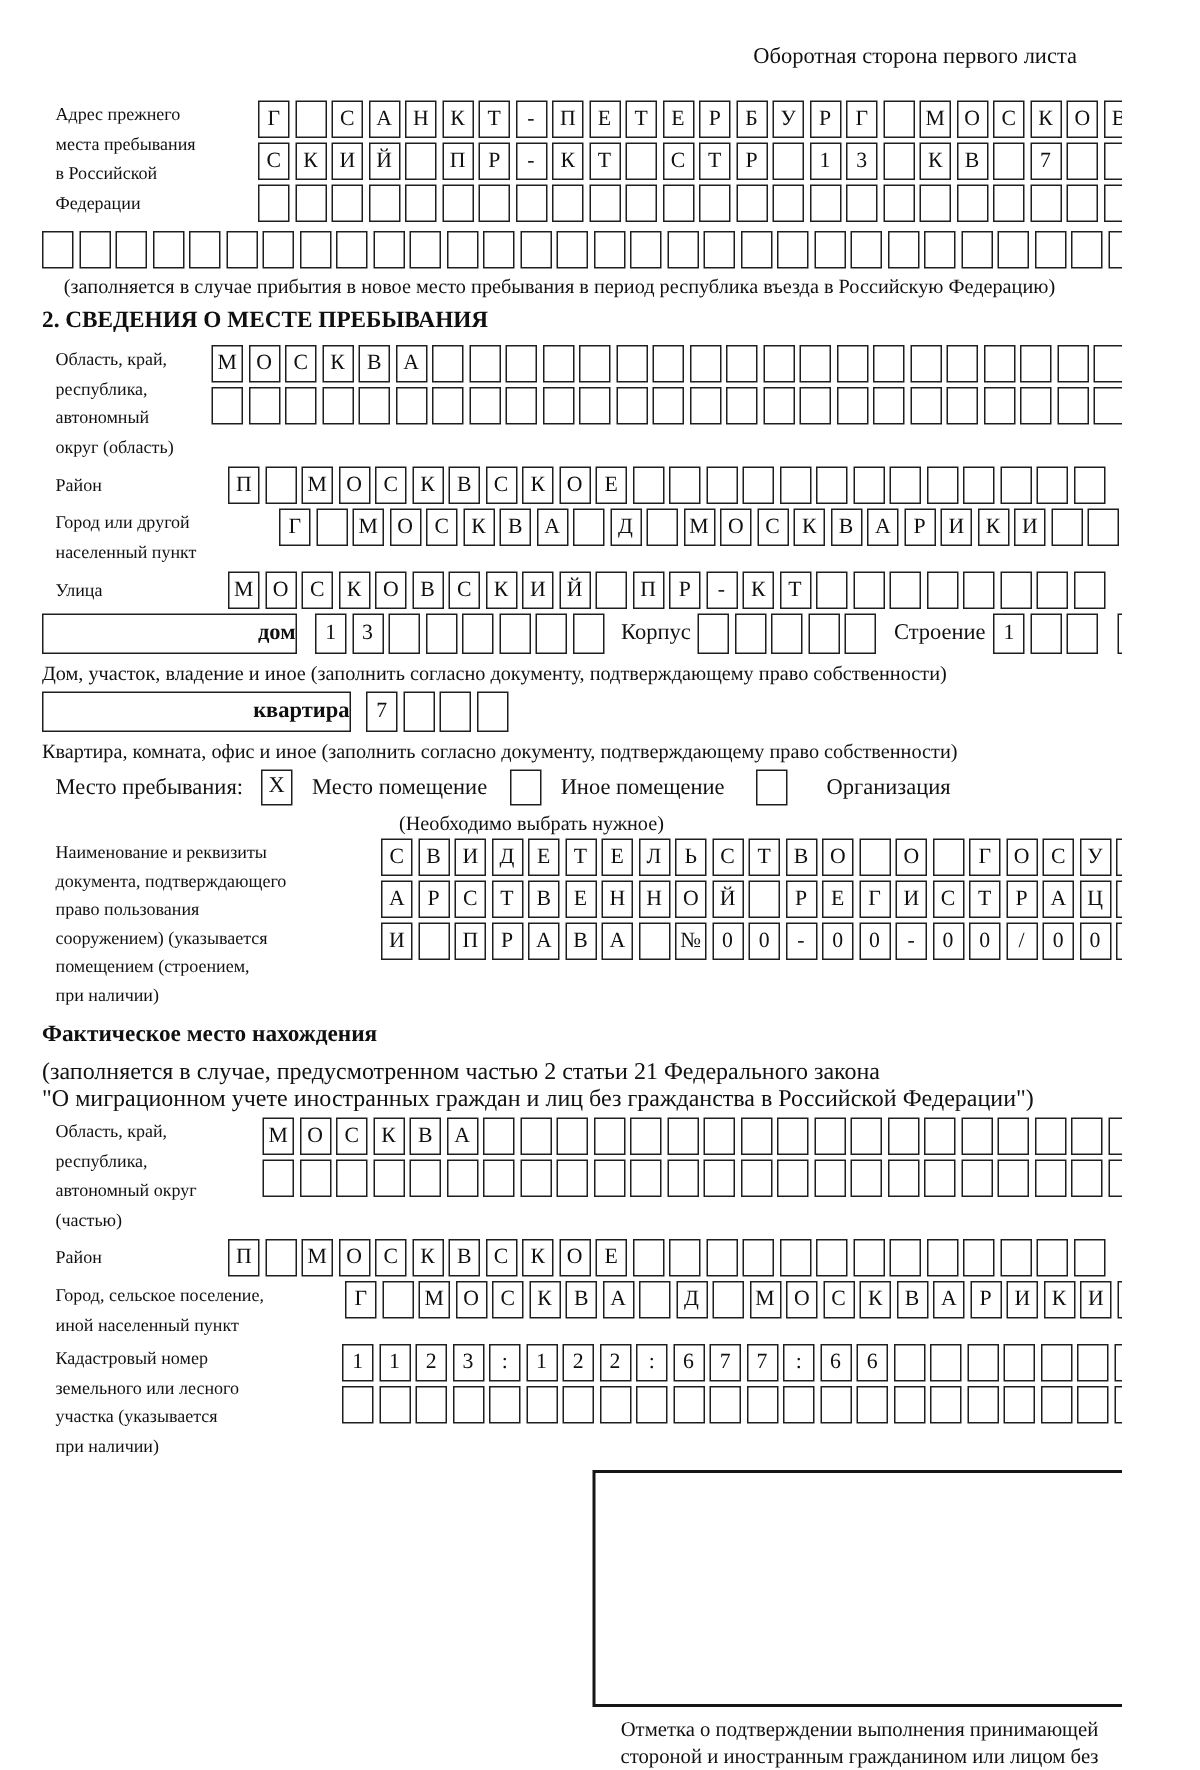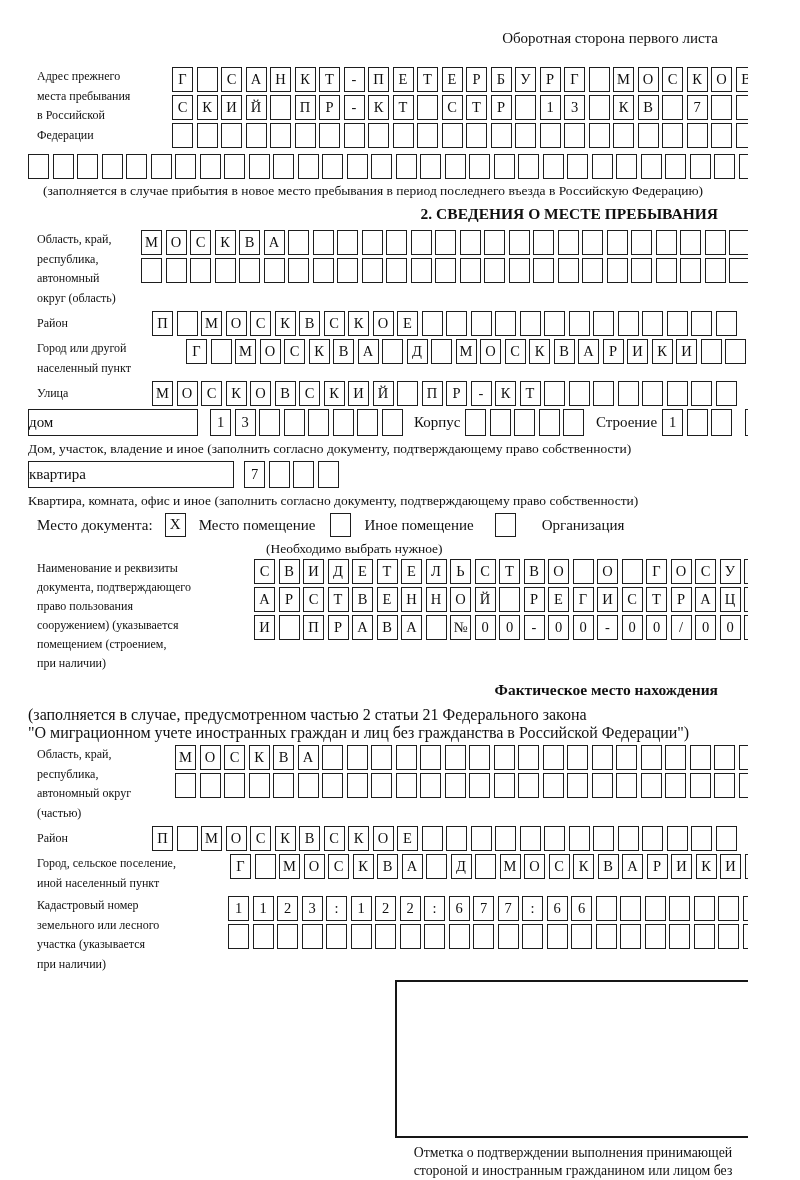--- a/index.html
+++ b/index.html
@@ -19,32 +19,32 @@
   .boxrow{display:flex;height:25px;}
   .cb{
     box-sizing:border-box;flex:0 0 21px;width:21px;height:25px;
     border:1.5px solid #1e1e1e;margin-right:3.5px;text-align:center;
     font-size:14.5px;line-height:22px;background:#fff;
   }
   .addr-wrap{margin-top:20px;}
   .fullrow{margin-bottom:2px;}
   .caption{font-size:13.5px;line-height:19px;margin-bottom:3px;}
   .center{text-align:center;}
-  .sect-title{text-align:right;font-weight:bold;font-size:15.5px;line-height:21px;margin:2px 0 6px 0;}
+  .sect-title{text-align:left;font-weight:bold;font-size:15.5px;line-height:21px;margin:2px 0 6px 0;}
   .lw-addr{flex:0 0 144px;}
   .lw-obl1{flex:0 0 113px;}
   .lw-raion{flex:0 0 124px;}
   .lw-gorod1{flex:0 0 158px;}
   .lw-doc{flex:0 0 226px;}
   .lw-obl2{flex:0 0 147px;}
   .lw-gorod2{flex:0 0 202px;}
   .lw-kad{flex:0 0 200px;}
   .named-box{
     box-sizing:border-box;border:1.6px solid #1e1e1e;height:27px;
-    display:flex;align-items:center;justify-content:flex-start;font-size:15px;background:#fff;
+    display:flex;align-items:center;justify-content:flex-end;font-size:15px;background:#fff;font-weight:bold;
   }
   .dom-box{flex:0 0 170px;margin-right:12px;}
   .kv-box{flex:0 0 206px;margin-right:10px;}
   .inline-lbl{font-size:15px;line-height:27px;margin:0 5px 0 8px;white-space:nowrap;}
   .gap-left{margin-left:9px;}
   .domrow .boxrow{height:27px;}
   .domrow .cb{height:27px;line-height:24px;}
   .mesto{font-size:15px;align-items:center;margin-top:0;}
   .mesto-lbl{padding-left:9px;white-space:nowrap;}
   .chk{
@@ -184,21 +184,21 @@
         <span class="cb"></span>
         <span class="cb"></span>
         <span class="cb"></span>
         <span class="cb"></span>
         <span class="cb"></span>
         <span class="cb"></span>
         <span class="cb"></span>
         <span class="cb"></span>
         <span class="cb"></span>
       </div>
-    <div class="caption center">(заполняется в случае прибытия в новое место пребывания в период последнего въезда в Российскую Федерацию)</div>
+    <div class="caption center">(заполняется в случае прибытия в новое место пребывания в период республика въезда в Российскую Федерацию)</div>
   </div>
 
   <div class="sect-title">2. СВЕДЕНИЯ О МЕСТЕ ПРЕБЫВАНИЯ</div>
 
   <div class="frow">
     <div class="lbl lw-obl1">
         <div>Область, край,</div>
         <div>республика,</div>
         <div>автономный</div>
         <div>округ (область)</div>
@@ -394,21 +394,21 @@
     <div class="boxrow">
         <span class="cb">7</span>
         <span class="cb"></span>
         <span class="cb"></span>
         <span class="cb"></span>
       </div>
   </div>
   <div class="caption">Квартира, комната, офис и иное (заполнить согласно документу, подтверждающему право собственности)</div>
 
   <div class="frow mesto">
-    <div class="mesto-lbl">Место документа:</div>
+    <div class="mesto-lbl">Место пребывания:</div>
     <span class="chk c1">X</span>
     <span class="opt">Место помещение</span>
     <span class="chk c2"></span>
     <span class="opt">Иное помещение</span>
     <span class="chk c3"></span>
     <span class="opt o3">Организация</span>
   </div>
   <div class="note">(Необходимо выбрать нужное)</div>
 
   <div class="frow">

